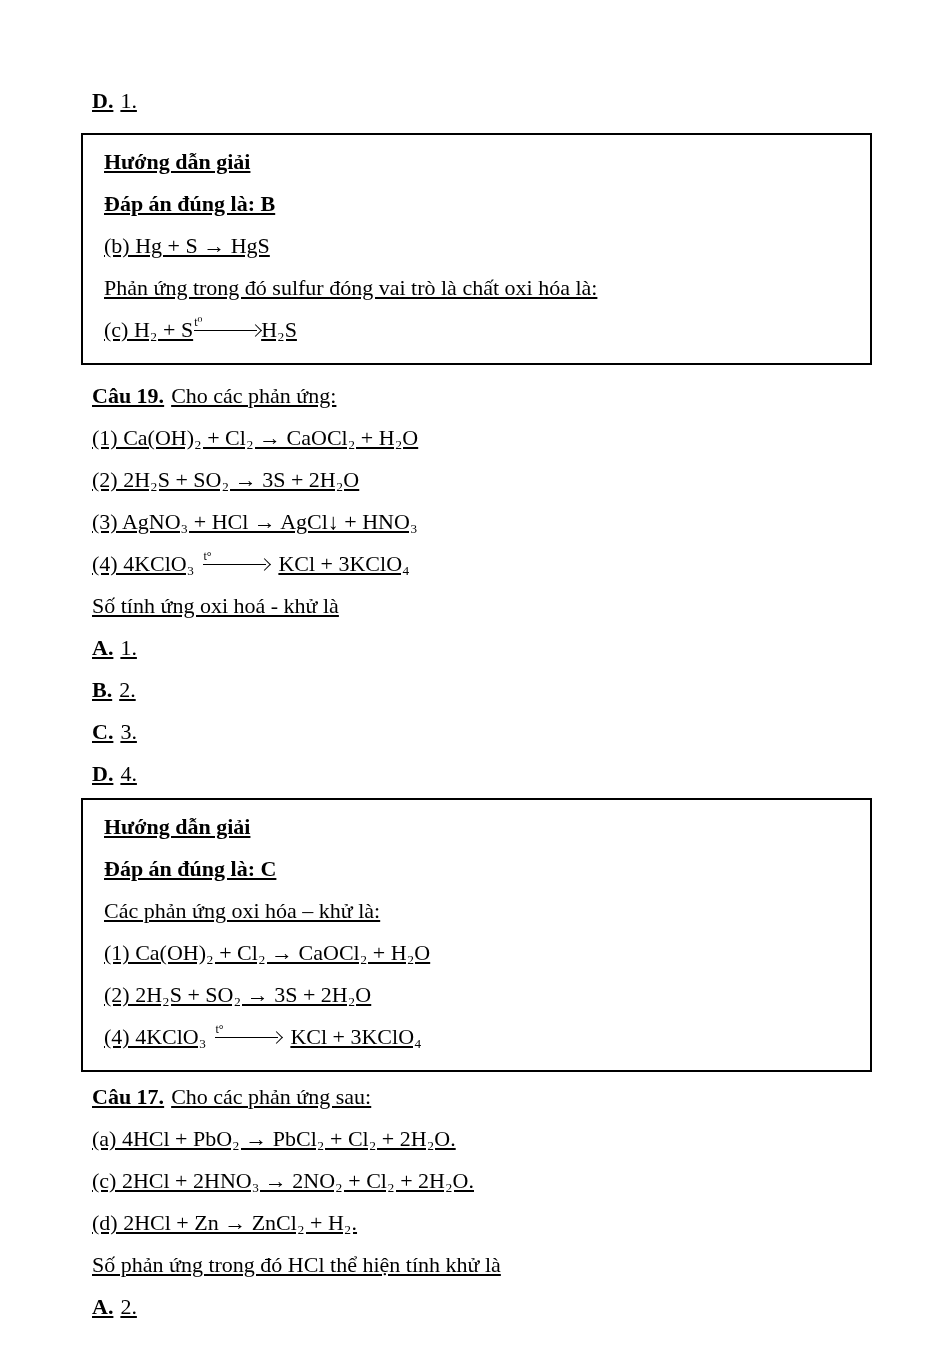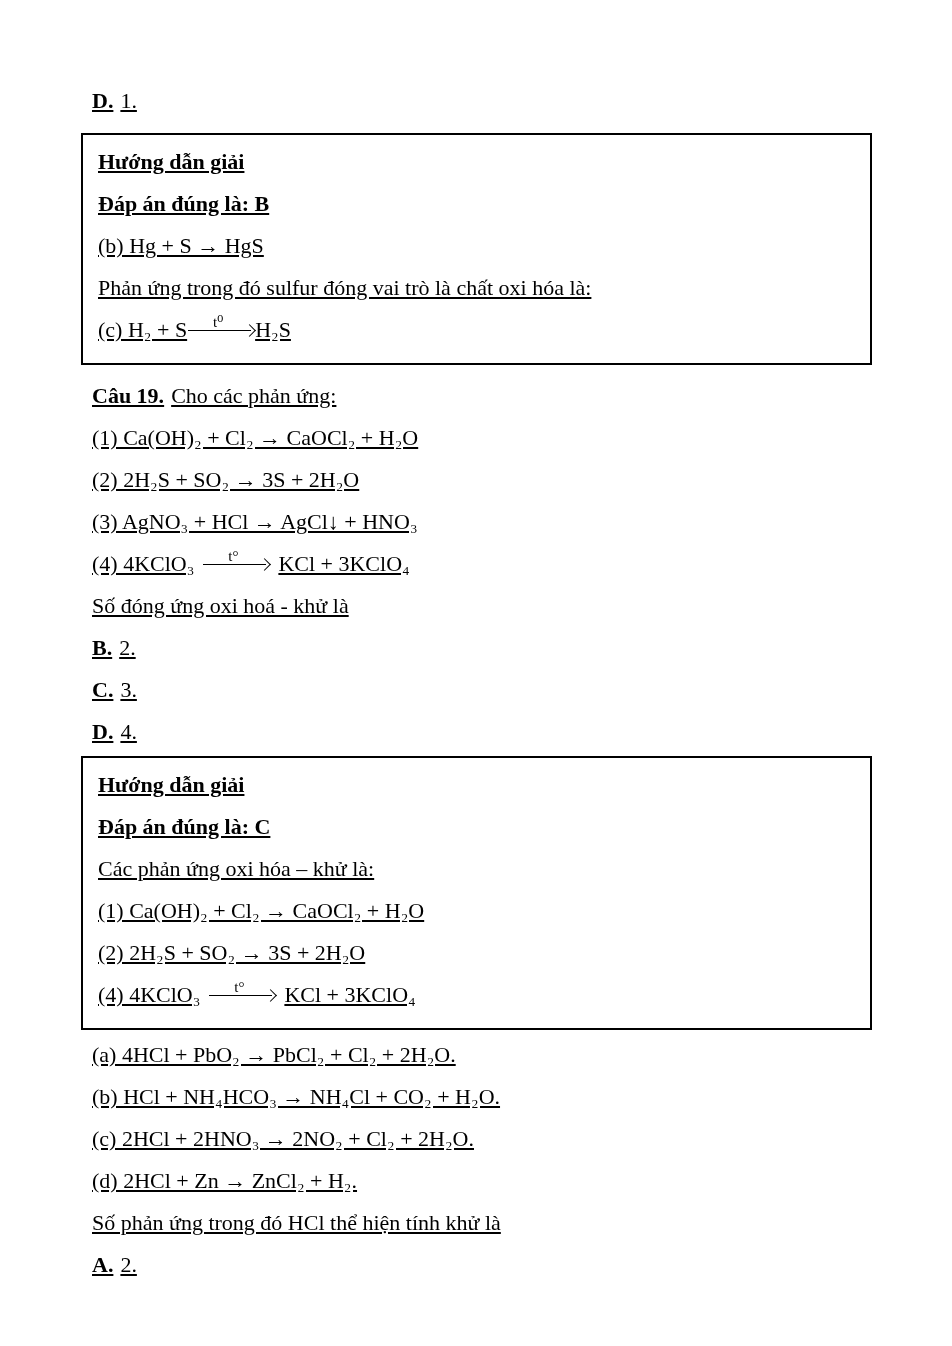--- a/index.html
+++ b/index.html
@@ -25,21 +25,21 @@
     line-height: 38px;
     padding-left: 7px;
     margin: 4px;
     white-space: nowrap;
     text-decoration: underline;
   }
   .line.tall { margin-top: 4px; }
   b.lbl { font-weight: bold; margin-right: 7px; }
   .box {
     border: 2px solid #000000;
-    padding: 4px 8px 10px 11px;
+    padding: 4px 8px 10px 17px;
   }
   .box .line { padding-left: 0; }
   #sol1 { margin-top: 13px; margin-bottom: 12px; }
   #sol2 { margin-top: 5px;  margin-bottom: 6px; }
   
   .rxn-arrow {
     display: inline-block;
     position: relative;
     width: 66px;
     height: 14px;
@@ -63,22 +63,21 @@
     height: 8px;
     border-top: 1.6px solid #000000;
     border-right: 1.6px solid #000000;
     transform: rotate(45deg);
   }
   .rxn-arrow .lbl {
     position: absolute;
     left: 0;
     right: 6px;
     bottom: 9px;
-    text-align: center;
-    font-size: 15px;
+    font-size: 12px;
     line-height: 12px;
   }
 </style>
 </head>
 <body>
 
 <div class="content">
 
   <p class="line"><b class="lbl">D.</b><span>1.</span></p>
 
@@ -88,35 +87,36 @@
     <p class="line"><span>(b) Hg + S → HgS</span></p>
     <p class="line"><span>Phản ứng trong đó sulfur đóng vai trò là chất oxi hóa là:</span></p>
     <p class="line tall"><span>(c) H₂ + S</span><span class="rxn-arrow"><span class="lbl">t⁰</span><span class="shaft"></span><span class="head"></span></span><span>H₂S</span></p>
   </div>
 
   <p class="line"><b class="lbl">Câu 19.</b><span>Cho các phản ứng:</span></p>
   <p class="line"><span>(1) Ca(OH)₂ + Cl₂ → CaOCl₂ + H₂O</span></p>
   <p class="line"><span>(2) 2H₂S + SO₂ → 3S + 2H₂O</span></p>
   <p class="line"><span>(3) AgNO₃ + HCl → AgCl↓ + HNO₃</span></p>
   <p class="line tall"><span>(4) 4KClO₃</span><span class="rxn-arrow spaced"><span class="lbl">t°</span><span class="shaft"></span><span class="head"></span></span><span>KCl + 3KClO₄</span></p>
-  <p class="line"><span>Số đóng ứng oxi hoá - khử là</span></p>
+  <p class="line"><span>Số tính ứng oxi hoá - khử là</span></p>
 
+  <p class="line"><b class="lbl">A.</b><span>1.</span></p>
   <p class="line"><b class="lbl">B.</b><span>2.</span></p>
   <p class="line"><b class="lbl">C.</b><span>3.</span></p>
   <p class="line"><b class="lbl">D.</b><span>4.</span></p>
 
   <div class="box" id="sol2">
     <p class="line"><b>Hướng dẫn giải</b></p>
     <p class="line"><b>Đáp án đúng là: C</b></p>
     <p class="line"><span>Các phản ứng oxi hóa – khử là:</span></p>
     <p class="line"><span>(1) Ca(OH)₂ + Cl₂ → CaOCl₂ + H₂O</span></p>
     <p class="line"><span>(2) 2H₂S + SO₂ → 3S + 2H₂O</span></p>
     <p class="line tall"><span>(4) 4KClO₃</span><span class="rxn-arrow spaced"><span class="lbl">t°</span><span class="shaft"></span><span class="head"></span></span><span>KCl + 3KClO₄</span></p>
   </div>
 
+  <p class="line"><b class="lbl">Câu 17.</b><span>Cho các phản ứng sau:</span></p>
   <p class="line"><span>(a) 4HCl + PbO₂ → PbCl₂ + Cl₂ + 2H₂O.</span></p>
-  <p class="line"><span>(b) HCl + NH₄HCO₃ → NH₄Cl + CO₂ + H₂O.</span></p>
   <p class="line"><span>(c) 2HCl + 2HNO₃ → 2NO₂ + Cl₂ + 2H₂O.</span></p>
   <p class="line"><span>(d) 2HCl + Zn → ZnCl₂ + H₂.</span></p>
   <p class="line"><span>Số phản ứng trong đó HCl thể hiện tính khử là</span></p>
   <p class="line"><b class="lbl">A.</b><span>2.</span></p>
 
 </div>
 
 </body></html>

